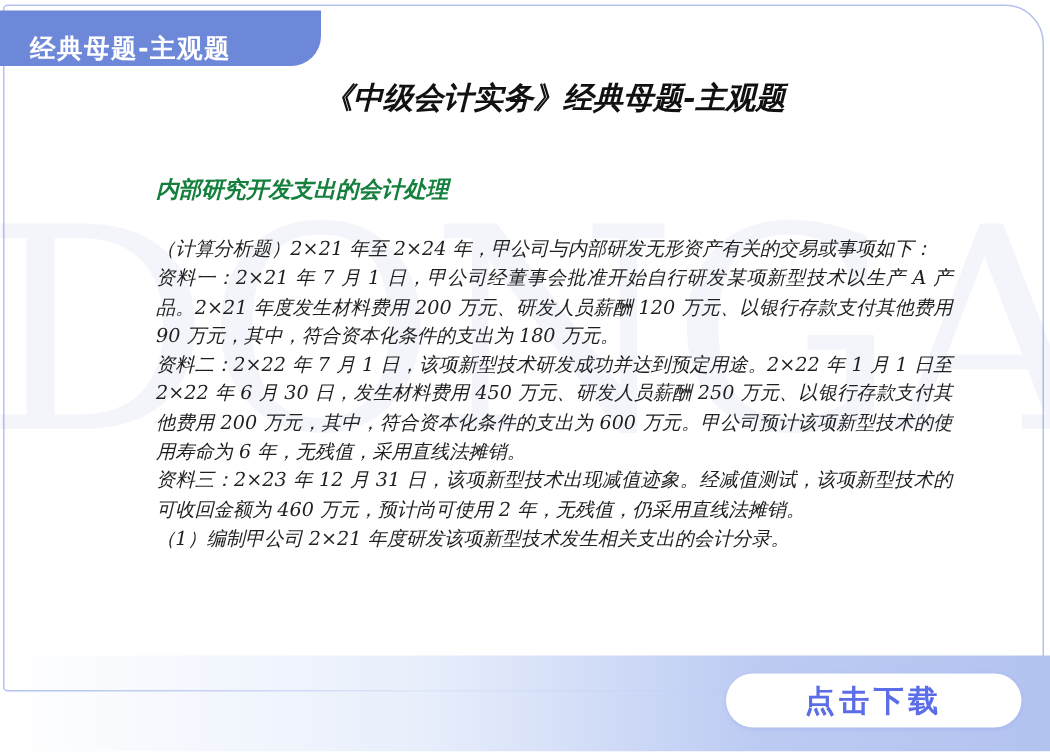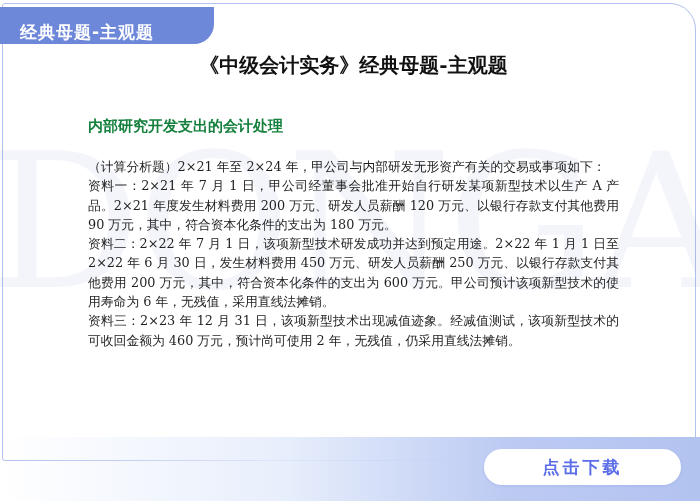--- a/index.html
+++ b/index.html
@@ -34,22 +34,22 @@
   .watermark{
     position:absolute;left:-10px;top:128px;width:720px;
     font-family:"DejaVu Serif","Liberation Serif",serif;
     font-size:188px;line-height:1;letter-spacing:-4px;
     color:rgba(90,120,200,0.07);
     text-align:center;white-space:nowrap;
     z-index:2;user-select:none;pointer-events:none;
   }
   
   .content{
-    position:absolute;left:88px;top:52px;width:531px;
-    z-index:3;color:#1f1f1f;
+    position:absolute;left:104px;top:52px;width:531px;
+    z-index:3;color:#1f1f1f;font-style:italic;
   }
   .doc-title{
     text-align:center;font-size:20px;font-weight:bold;
     margin:0 0 38px 0;color:#111;
   }
   .section-heading{
     font-size:15px;font-weight:bold;margin:0 0 21px 0;color:#15803d;
   }
   .body-text p{
     margin:0;font-size:12.8px;line-height:19.3px;
@@ -66,21 +66,21 @@
     z-index:6;
   }
   .download-btn{
     position:absolute;left:484px;top:449px;width:197px;height:36px;
     background:#ffffff;border:none;border-radius:18px;
     display:flex;align-items:center;justify-content:center;
     cursor:pointer;z-index:7;
     box-shadow:0 1px 3px rgba(120,140,220,0.25);
   }
   .download-btn .btn-label{
-    color:#5b6ee8;font-size:17px;font-weight:bold;letter-spacing:3px;
+    color:#5b6ee8;font-size:20px;font-weight:bold;letter-spacing:3px;
     font-family:"DejaVu Sans","Liberation Sans",sans-serif;
   }
 </style>
 </head>
 <body>
 
 <div class="card"></div>
 
 <div class="watermark">DONGAO</div>
 
@@ -90,20 +90,21 @@
 
 <div class="content">
   <h1 class="doc-title">《中级会计实务》经典母题-主观题</h1>
   <h2 class="section-heading">内部研究开发支出的会计处理</h2>
   <div class="body-text">
 
   <p>（计算分析题）2×21 年至 2×24 年，甲公司与内部研发无形资产有关的交易或事项如下：</p>
       <p>资料一：2×21 年 7 月 1 日，甲公司经董事会批准开始自行研发某项新型技术以生产 A 产品。2×21 年度发生材料费用 200 万元、研发人员薪酬 120 万元、以银行存款支付其他费用 90 万元，其中，符合资本化条件的支出为 180 万元。</p>
       <p>资料二：2×22 年 7 月 1 日，该项新型技术研发成功并达到预定用途。2×22 年 1 月 1 日至 2×22 年 6 月 30 日，发生材料费用 450 万元、研发人员薪酬 250 万元、以银行存款支付其他费用 200 万元，其中，符合资本化条件的支出为 600 万元。甲公司预计该项新型技术的使用寿命为 6 年，无残值，采用直线法摊销。</p>
       <p>资料三：2×23 年 12 月 31 日，该项新型技术出现减值迹象。经减值测试，该项新型技术的可收回金额为 460 万元，预计尚可使用 2 年，无残值，仍采用直线法摊销。</p>
+      <p>（1）编制甲公司 2×21 年度研发该项新型技术发生相关支出的会计分录。</p>
     </div>
 </div>
 
 <div class="footer-band"></div>
 
 <button class="download-btn">
   <span class="btn-label">点击下载</span>
 </button>
 
 </body></html>

